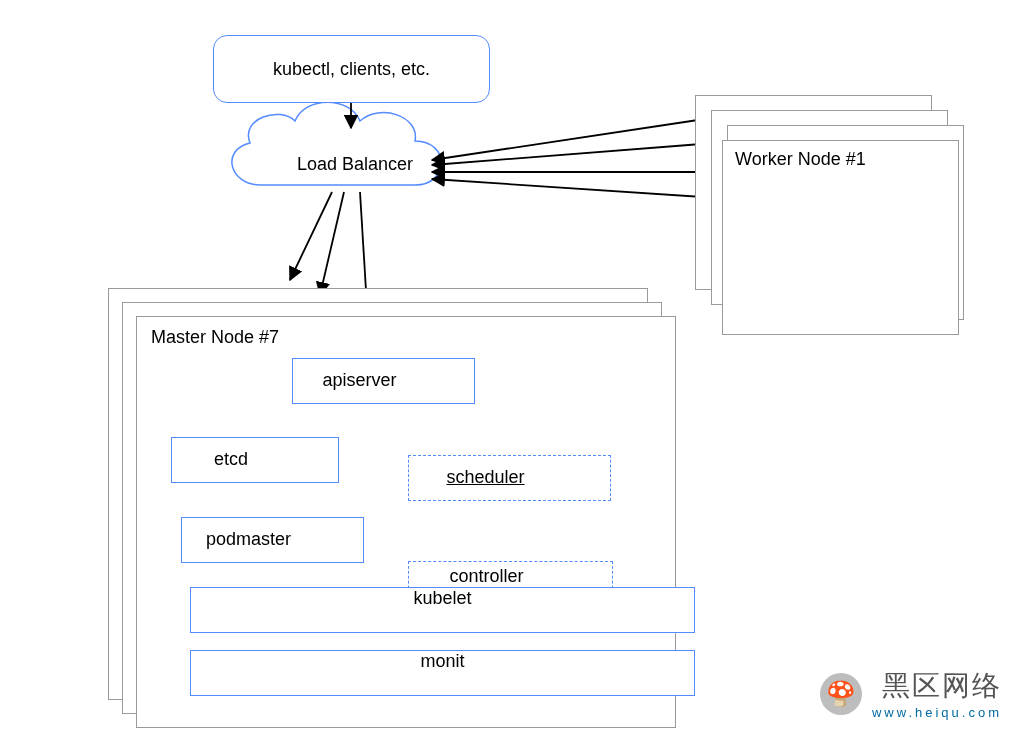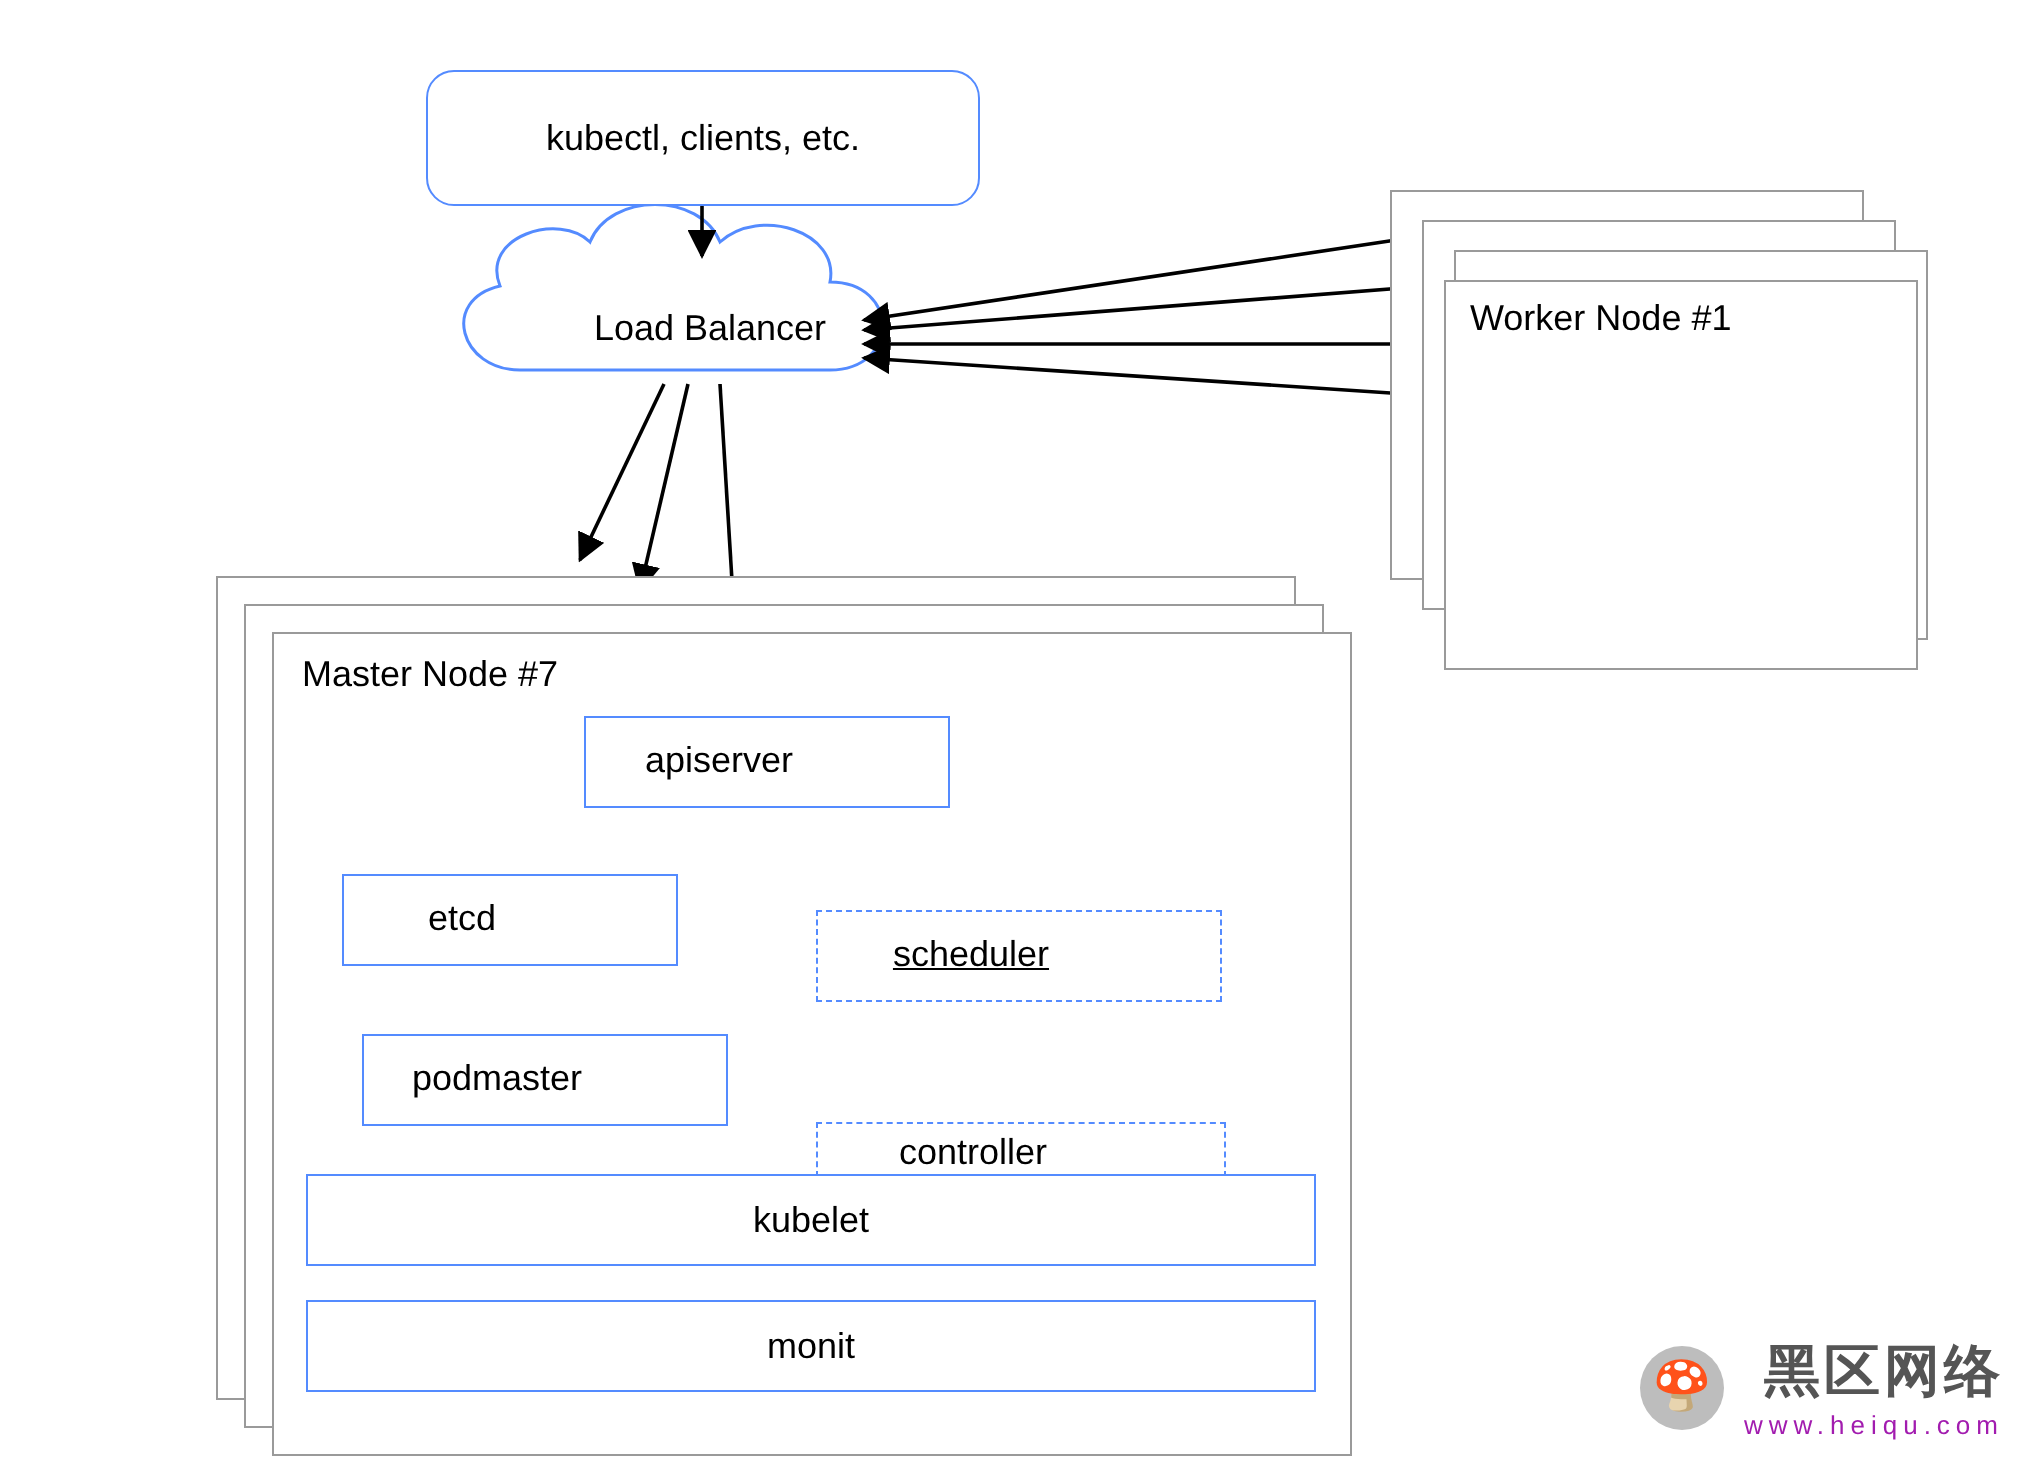--- a/index.html
+++ b/index.html
@@ -52,34 +52,34 @@
   .gear-slot {
     width: 48px;
     display: flex;
     align-items: center;
     justify-content: center;
   }
   .plain-comp {
     border: 1.5px solid #548bff;
     background: #fff;
     display: flex;
-    align-items: center;
-    justify-content: center;
+    justify-content: center;
+    margin-left: 37px;
   }
   .watermark {
     position: absolute;
     right: 12px;
     bottom: 10px;
     display: flex;
     align-items: center;
     gap: 10px;
     color: #555;
   }
-  .watermark .wm-main { font-size: 28px; font-weight: 700; letter-spacing: 2px; }
-  .watermark .wm-sub  { font-size: 13px; letter-spacing: 3px; color: #a21caf; text-align: right; }
+  .watermark .wm-main { font-size: 28px; font-weight: 400; letter-spacing: 2px; }
+  .watermark .wm-sub  { font-size: 13px; letter-spacing: 3px; color: #0369a1; text-align: right; }
   .wm-text { display:flex; flex-direction:column; align-items:flex-end; }
   .mushroom {
     width: 42px; height: 42px; border-radius: 50%;
     background: #bdbdbd; display:flex; align-items:center; justify-content:center;
     font-size: 24px;
   }
 </style>
 </head>
 <body>
 

